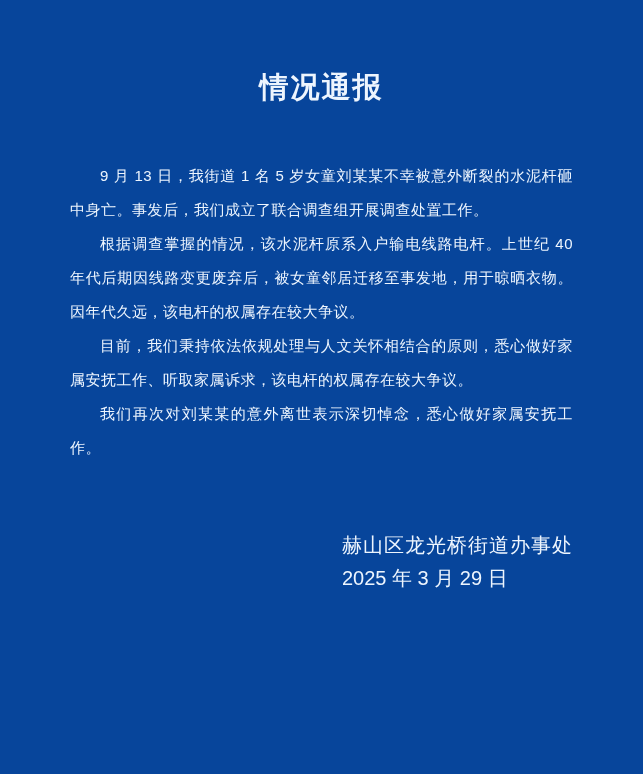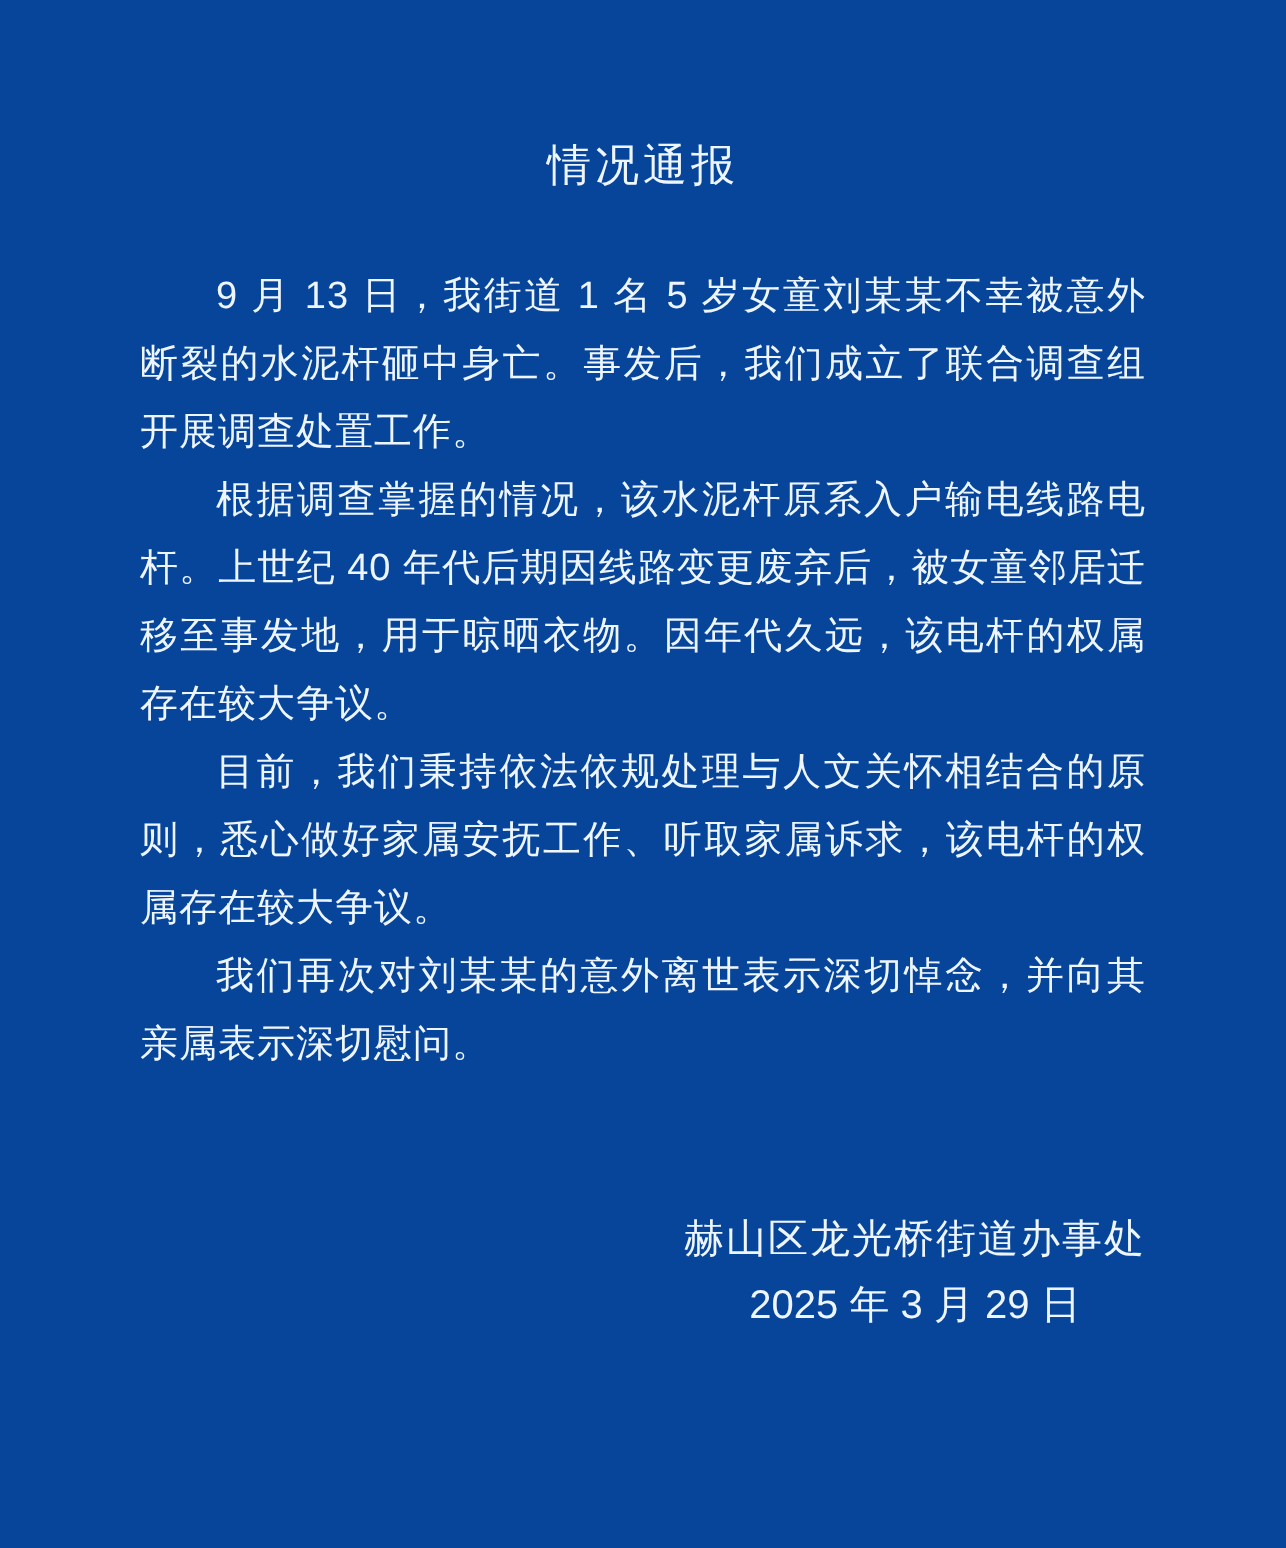--- a/index.html
+++ b/index.html
@@ -15,64 +15,64 @@
     background: var(--bg, #07459b);
     color: var(--fg, #edf5fe);
     font-family: "Liberation Sans", "DejaVu Sans", sans-serif;
     box-sizing: border-box;
     padding: 68px 70px 0 70px;
     overflow: hidden;
   }
   .title {
     margin: 0;
     text-align: center;
-    font-size: 22px;
-    font-weight: 400;
+    font-size: 29px;
+    font-weight: 700;
     letter-spacing: 2px;
   }
   .body {
-    margin-top: 34px;
-    font-size: 19px;
+    margin-top: 51px;
+    font-size: 15px;
     line-height: 34px;
     letter-spacing: 0.5px;
     text-align: justify;
   }
   .body p {
     margin: 0;
     padding: 0;
     text-indent: 2em;
   }
   .sig-block {
     margin-top: 64px;
     text-align: right;
     font-size: 20px;
   }
   .sig-inner {
     display: inline-block;
-    text-align: center;
+    text-align: left;
   }
   .sig-name {
     line-height: 33px;
     letter-spacing: 1px;
   }
   .sig-date {
     line-height: 33px;
   }
 </style>
 </head>
 <body>
 
 <div class="page">
   <h1 class="title">情况通报</h1>
 
   <div class="body">
     <p>9 月 13 日，我街道 1 名 5 岁女童刘某某不幸被意外断裂的水泥杆砸中身亡。事发后，我们成立了联合调查组开展调查处置工作。</p>
     <p>根据调查掌握的情况，该水泥杆原系入户输电线路电杆。上世纪 40 年代后期因线路变更废弃后，被女童邻居迁移至事发地，用于晾晒衣物。因年代久远，该电杆的权属存在较大争议。</p>
     <p>目前，我们秉持依法依规处理与人文关怀相结合的原则，悉心做好家属安抚工作、听取家属诉求，该电杆的权属存在较大争议。</p>
-    <p>我们再次对刘某某的意外离世表示深切悼念，并向其亲属表示深切慰问。</p>
+    <p>我们再次对刘某某的意外离世表示深切悼念，悉心做好家属安抚工作。</p>
   </div>
 
   <div class="sig-block">
     <div class="sig-inner">
       <div class="sig-name">赫山区龙光桥街道办事处</div>
       <div class="sig-date">2025 年 3 月 29 日</div>
     </div>
   </div>
 </div>
 

